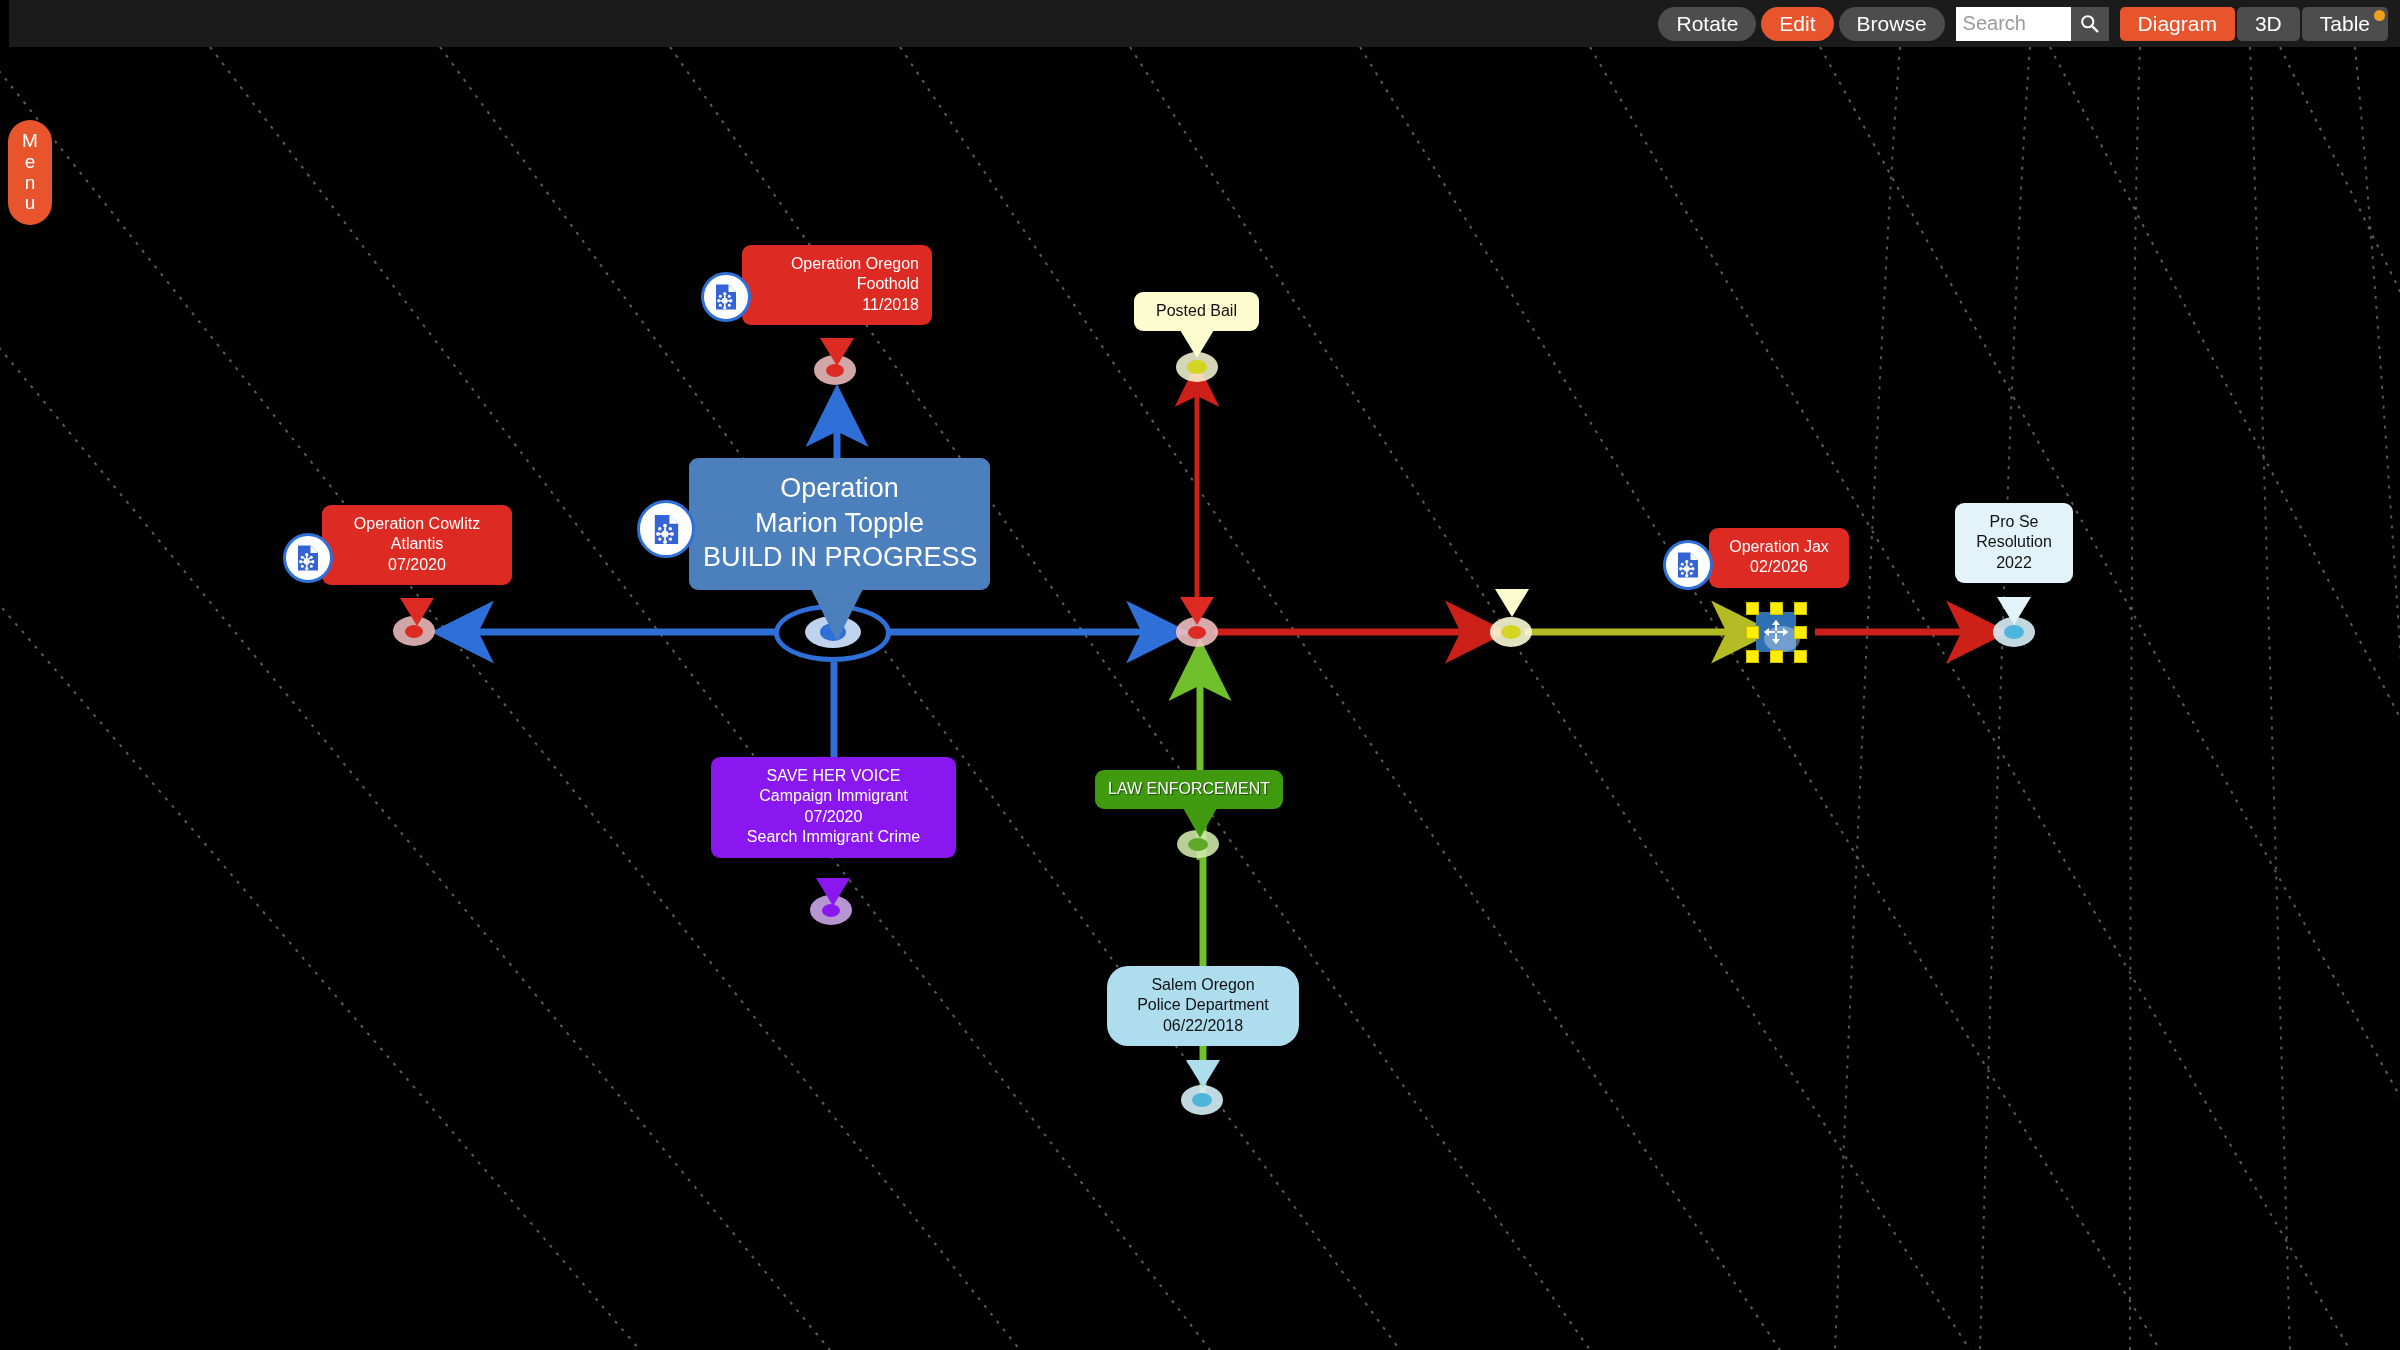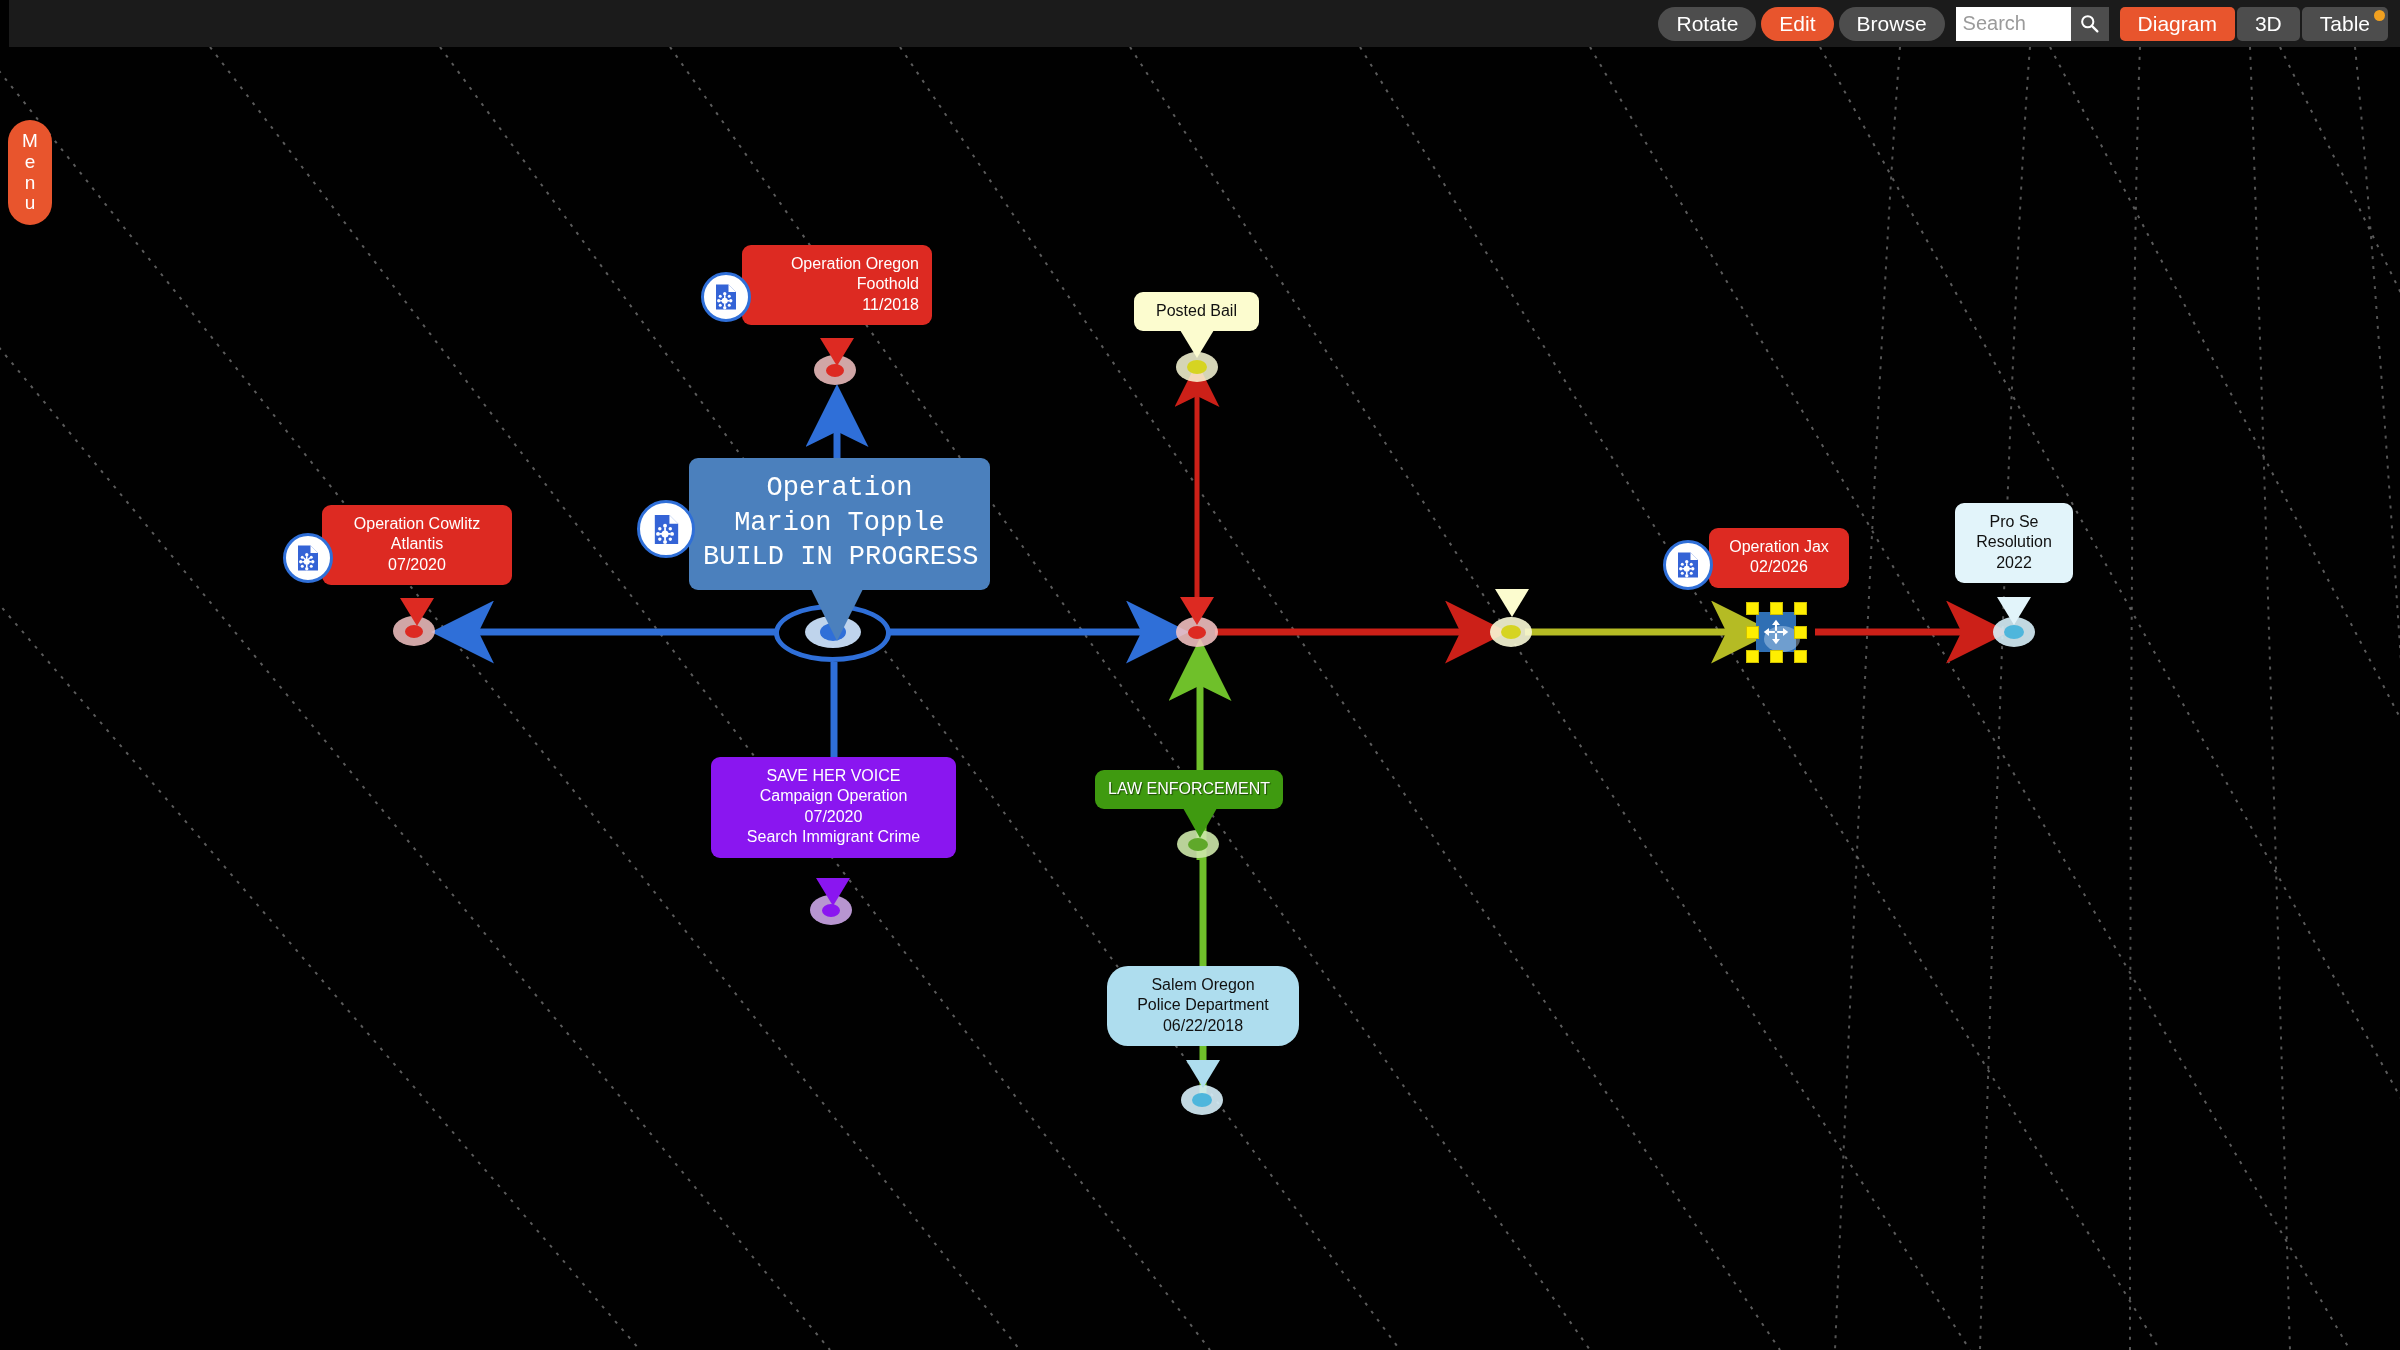--- a/index.html
+++ b/index.html
@@ -261,21 +261,21 @@
         <circle cx="15.8" cy="15" r="1.35"></circle>
           <rect x="12.2" y="14.4" width="2.4" height="1.2"></rect>
         <circle cx="7.4" cy="11.4" r="1.2"></circle>
         <circle cx="14.6" cy="11.4" r="1.2"></circle>
         <circle cx="7.4" cy="18.6" r="1.2"></circle>
         <circle cx="14.6" cy="18.6" r="1.2"></circle>
       </g>
     </svg>
   </div>
 
-  <div class="node blue" style="left:689px; top:458px; width:301px; font-size:27px; padding:13px 14px 15px;font-family:Liberation Mono, monospace;">
+  <div class="node blue" style="left:689px; top:458px; width:301px; font-size:27px; padding:13px 14px 15px;">
     <span class="ln">Operation</span>
     <span class="ln">Marion Topple</span>
     <span class="ln">BUILD IN PROGRESS</span>
   </div>
   <div class="tail long" style="left:811px; top:589px; border-top:52px solid #4b80bd;"></div>
 
   <div class="disc" style="left:774px; top:604px; width:117px; height:58px; border:5px solid #2f6fd8; background:#000;"></div>
   <div class="disc" style="left:805px; top:616px; width:56px; height:32px; background:#bfd4ec;"></div>
   <div class="disc" style="left:820px; top:623px; width:26px; height:18px; background:#2f6fd8;"></div>
   <div class="docbadge" style="left:637px; top:500px; width:58px; height:58px;">
@@ -295,21 +295,21 @@
         <circle cx="7.4" cy="11.4" r="1.2"></circle>
         <circle cx="14.6" cy="11.4" r="1.2"></circle>
         <circle cx="7.4" cy="18.6" r="1.2"></circle>
         <circle cx="14.6" cy="18.6" r="1.2"></circle>
       </g>
     </svg>
   </div>
 
   <div class="node purple" style="left:711px; top:757px; width:245px;padding-left:13px;">
     <span class="ln">SAVE HER VOICE</span>
-    <span class="ln">Campaign Operation</span>
+    <span class="ln">Campaign Immigrant</span>
     <span class="ln">07/2020</span>
     <span class="ln">Search Immigrant Crime</span>
   </div>
   <div class="tail" style="left:816px; top:878px; border-top:28px solid #8a16f0;"></div>
   <div class="disc" style="left:810px; top:895px; width:42px; height:30px; background:rgba(215,175,245,.85);">
     <div class="inner" style="width:18px;height:13px;background:#8a16f0;"></div>
   </div>
 
   <div class="node yellow" style="left:1134px; top:292px; width:125px;">
     <span class="ln">Posted Bail</span>

